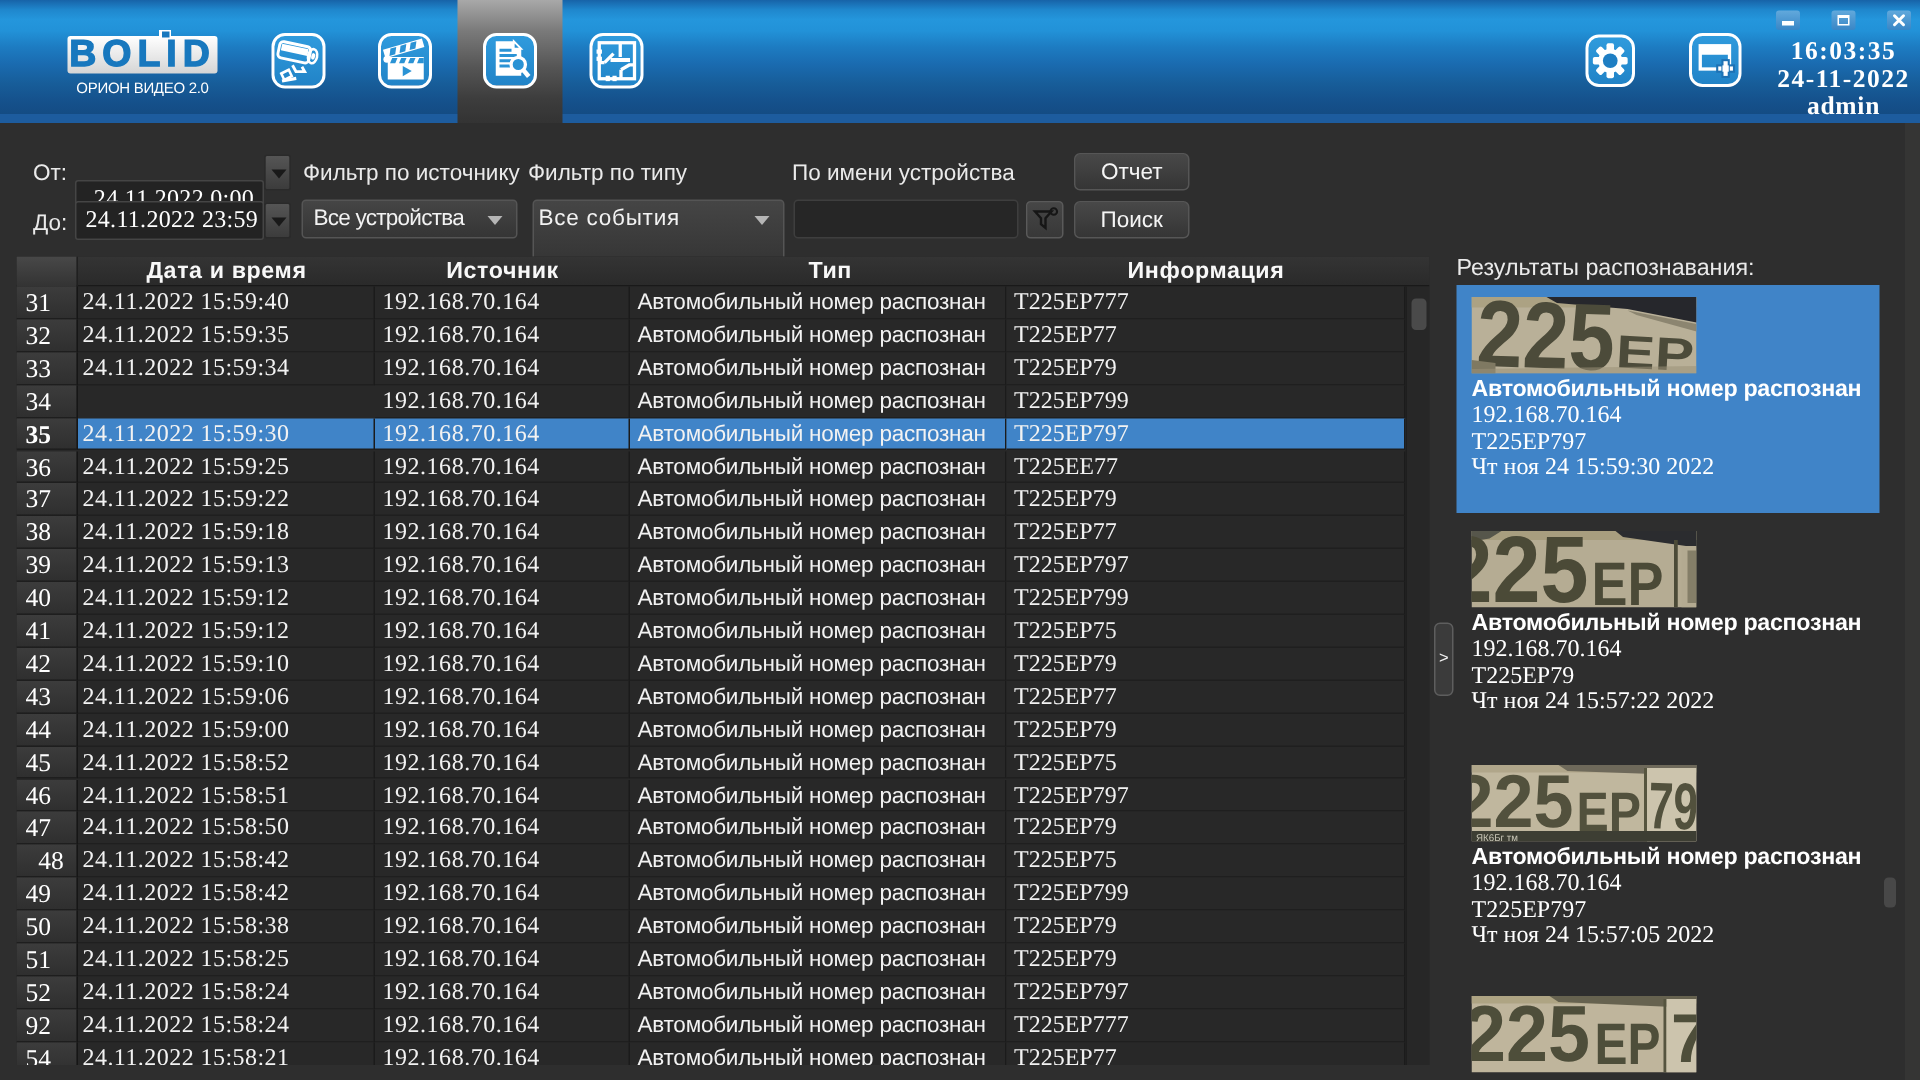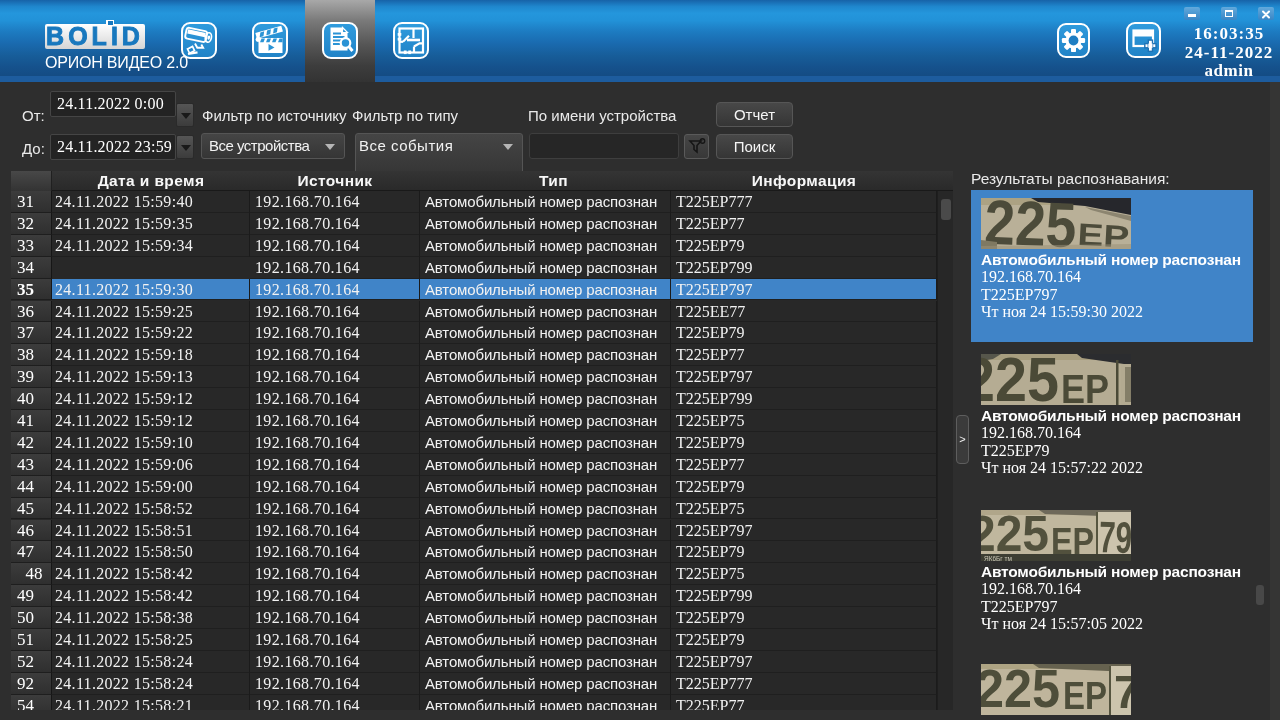--- a/index.html
+++ b/index.html
@@ -11,21 +11,21 @@
 #topbar { left:0; top:0; width:1280px; height:82px;
  background:linear-gradient(180deg,#1763a8 0%,#1f87cd 8%,#2496dc 16%,#2292d8 25%,#1d7cc2 38%,#1a6bb0 52%,#175d99 68%,#15518c 82%,#144c84 92%,#144c84 100%); }
 #barband { left:0; top:76px; width:1280px; height:6px; background:#1d5c9e; }
 #graytab { left:305px; top:0; width:70px; height:82px;
  background:linear-gradient(180deg,#a8a8a8 0%,#7a7a7a 25%,#555555 55%,#3d3d3d 80%,#333333 100%); }
 
 #logobox { left:45px; top:24px; width:100px; height:25px; background:linear-gradient(180deg,#ffffff,#d5d5d5); border-radius:2px;
  color:#1878be; font-weight:bold; font-size:25px; letter-spacing:4px; -webkit-text-stroke:0.9px #1878be; text-align:center; line-height:25px; }
 #logodotw { left:106px; top:19.5px; width:8px; height:5.5px; background:#ffffff; }
 #logodot { left:107.5px; top:20.5px; width:5px; height:4px; background:#1878be; }
-#logosub { left:45px; top:54px; width:100px; text-align:center; color:#ffffff; font-size:16px; letter-spacing:-0.2px; white-space:nowrap; }
+#logosub { left:45px; top:54px; width:100px; text-align:center; color:#ffffff; font-size:10px; letter-spacing:-0.2px; white-space:nowrap; }
 
 .navbtn { top:22px; width:36px; height:37px; border:2.5px solid #ffffff; border-radius:9px;
  background:linear-gradient(180deg,#2f9bdd,#2183c7); }
 .navbtn svg { position:absolute; left:-2.5px; top:-2.5px; }
 
 .winbtn { top:7px; width:16px; height:13px; border-radius:2px;
  background:linear-gradient(180deg,#62a9dc,#3886c6); }
 
 #clock1,#clock2,#clock3 { left:1104px; width:250px; text-align:center; color:#fff;
  font-family:"Liberation Serif",serif; font-weight:bold; }
@@ -196,21 +196,21 @@
       <svg width="16" height="13">
           <path d="M5,3.5 L11,9.5 M11,3.5 L5,9.5" stroke="#fff" stroke-width="2" stroke-linecap="round"></path>
         </svg>
     </div>
     <div id="clock1" class="abs">16:03:35</div>
     <div id="clock2" class="abs">24-11-2022</div>
     <div id="clock3" class="abs">admin</div>
   </div>
 
   <div class="flabel abs" style="left:22px; top:107px;">От:</div>
-  <div class="dinput abs" style="left:50px; top:91px; width:126px; height:26px;">24.11.2022 0:00</div>
+  <div class="dinput abs" style="left:50px; top:120px; width:126px; height:26px;text-align:center;">24.11.2022 0:00</div>
   <div class="dropbtn abs" style="left:176px; top:103px;"></div>
   <div class="flabel abs" style="left:202px; top:107px;">Фильтр по источнику</div>
   <div class="flabel abs" style="left:352px; top:107px;">Фильтр по типу</div>
   <div class="flabel abs" style="left:528px; top:107px;">По имени устройства</div>
   <div class="btn abs" style="left:716px; top:102px; width:77px; height:25px;">Отчет</div>
 
   <div class="flabel abs" style="left:22px; top:140px;">До:</div>
   <div class="dinput abs" style="left:50px; top:134px; width:126px; height:26px;">24.11.2022 23:59</div>
   <div class="dropbtn abs" style="left:176px; top:135px;"></div>
   <div class="combo abs" style="left:201px; top:133px; width:144px; height:26px; letter-spacing:-0.5px;">Все устройства</div>

